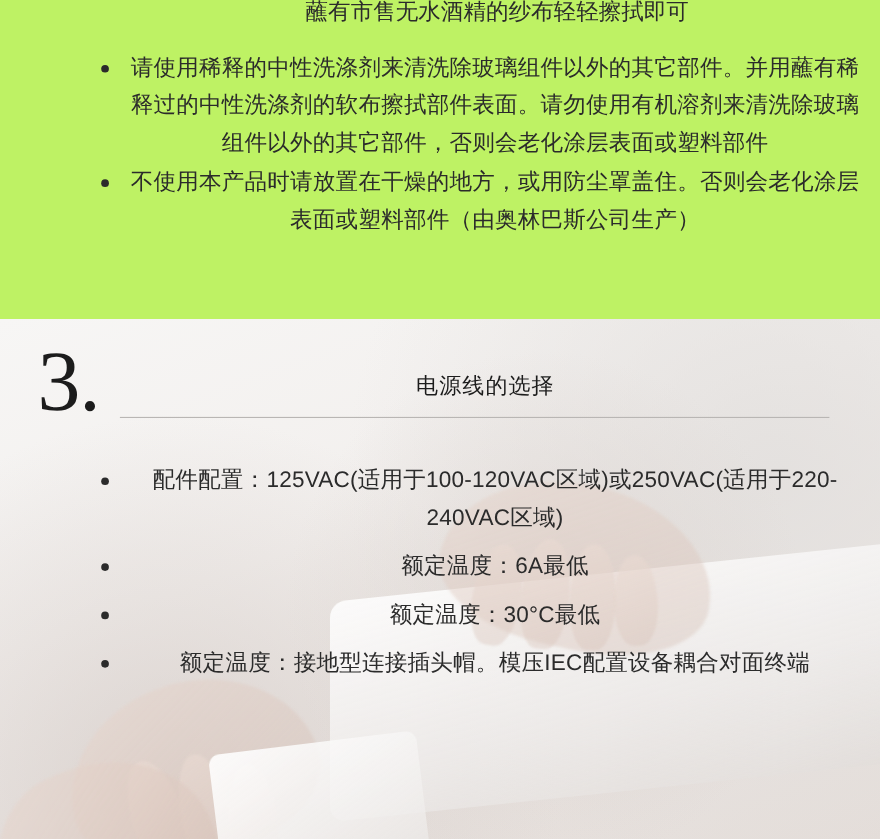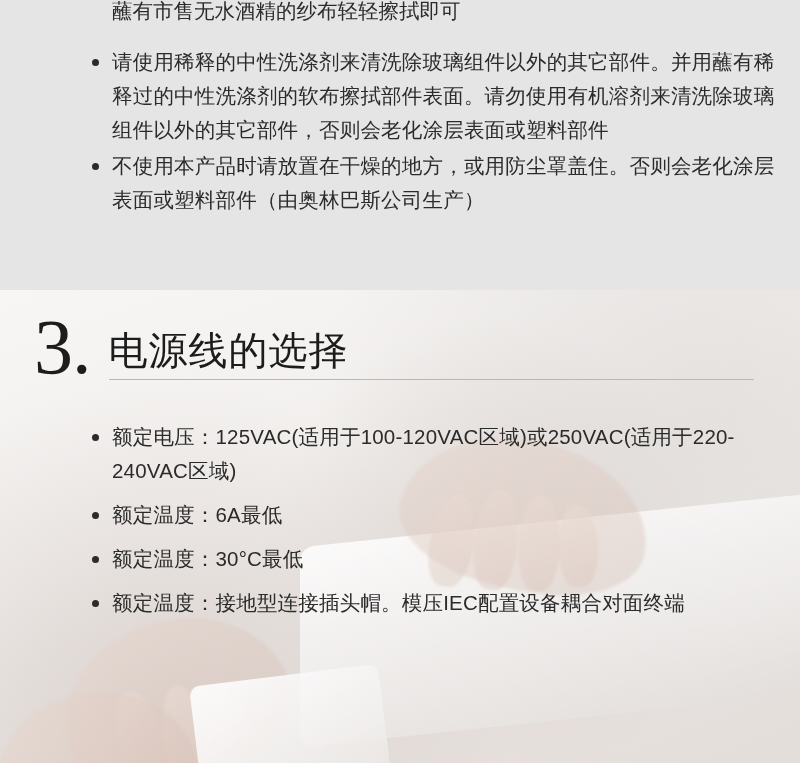--- a/index.html
+++ b/index.html
@@ -12,22 +12,23 @@
     overflow: hidden;
     font-family: "Liberation Sans", sans-serif;
     background: #ffffff;
     position: relative;
   }
 
   
   .page {
     position: absolute;
     inset: 0;
-    background: #e5e5e5;
+    background: #bef264;
     overflow: hidden;
+    text-align: center;
   }
   .bg-photo {
     position: absolute;
     left: 0;
     top: 290px;
     width: 800px;
     height: 473px;
     background:
       radial-gradient(circle at 62% 56%, rgba(214,205,200,0.55) 0%, rgba(214,205,200,0) 42%),
       radial-gradient(circle at 20% 92%, rgba(203,192,187,0.55) 0%, rgba(203,192,187,0) 45%),
@@ -156,21 +157,21 @@
     font-weight: 400;
     color: #1c1c1c;
     letter-spacing: -1px;
   }
   .heading-text-wrap {
     flex: 1;
     margin-left: 18px;
     padding-bottom: 2px;
   }
   .heading-text {
-    font-size: 39px;
+    font-size: 20px;
     line-height: 40px;
     color: #1c1c1c;
     letter-spacing: 1px;
   }
   .heading-rule {
     margin-top: 8px;
     border-bottom: 1px solid #b9b6b4;
     width: 645px;
   }
 
@@ -220,21 +221,21 @@
         <div class="big-number">3.</div>
         <div class="heading-text-wrap">
           <div class="heading-text">电源线的选择</div>
           <div class="heading-rule"></div>
         </div>
       </div>
     </div>
 
     <div class="section-spec">
       <ul class="bullets">
-        <li class="bullet">额定电压：125VAC(适用于100-120VAC区域)或250VAC(适用于220-240VAC区域)</li>
+        <li class="bullet">配件配置：125VAC(适用于100-120VAC区域)或250VAC(适用于220-240VAC区域)</li>
         <li class="bullet">额定温度：6A最低</li>
         <li class="bullet">额定温度：30°C最低</li>
         <li class="bullet">额定温度：接地型连接插头帽。模压IEC配置设备耦合对面终端</li>
       </ul>
     </div>
 
   </div>
 </div>
 
 </body></html>

